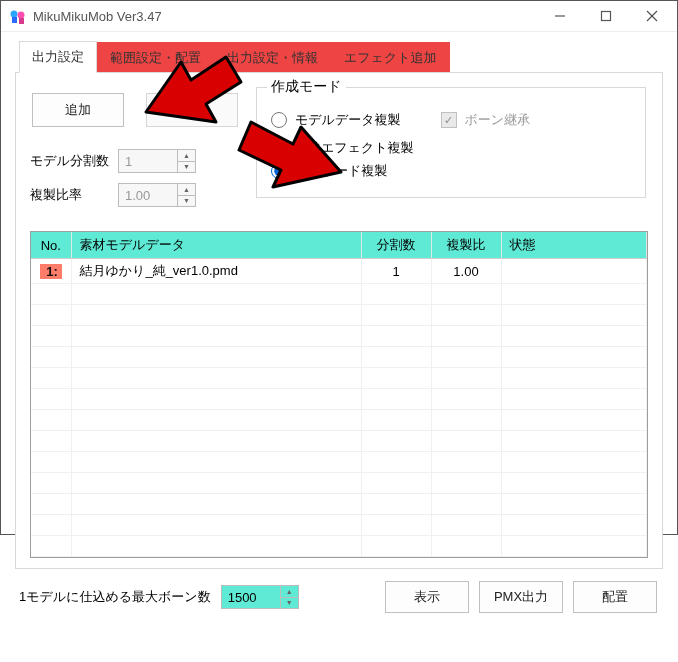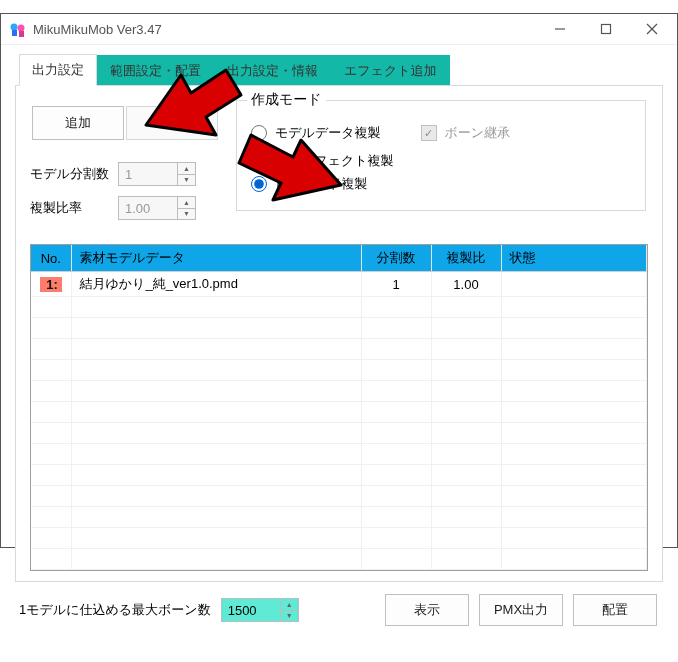--- a/index.html
+++ b/index.html
@@ -15,21 +15,20 @@
     position: relative;
   }
   .window {
     width: 678px;
     height: 535px;
     background: #fff;
     border: 1px solid #555;
     position: relative;
     display: flex;
     flex-direction: column;
-    margin-top: 13px;
   }
   .titlebar {
     height: 32px;
     background: #fff;
     display: flex;
     align-items: center;
     padding: 0 2px 0 8px;
     border-bottom: 1px solid #eee;
   }
   .titlebar .app-icon {
@@ -58,21 +57,21 @@
   
   .tabs {
     display: flex;
     align-items: flex-end;
     padding-left: 4px;
     gap: 0;
   }
   .tab {
     padding: 6px 12px 6px 12px;
     font-size: 13px;
-    background: #14b8a6;
+    background: #ef4444;
     border: 1px solid transparent;
     border-bottom: none;
     position: relative;
     bottom: -1px;
     color: #333;
     cursor: default;
   }
   .tab.active {
     background: #fff;
     border-color: #d9d9d9;
@@ -93,21 +92,21 @@
     display: flex;
     gap: 14px;
     align-items: flex-start;
   }
   .left-col {
     flex: 0 0 auto;
     padding: 6px 0 0 0;
   }
   .btn-row {
     display: flex;
-    gap: 2px;
+    gap: 22px;
     margin-bottom: 22px;
     margin-left: 2px;
   }
   .btn {
     min-width: 92px;
     height: 34px;
     border: 1px solid #bfbfbf;
     background: #fdfdfd;
     font-size: 13px;
     padding: 0 10px;
@@ -211,21 +210,21 @@
     border-collapse: collapse;
     width: 100%;
     font-size: 13px;
   }
   thead th {
     text-align: left;
     font-weight: normal;
     padding: 4px 8px;
     border-right: 1px solid #e4e4e4;
     border-bottom: 1px solid #cfcfcf;
-    background: #0ea5e9;
+    background: #5eead4;
   }
   tbody td {
     padding: 3px 8px;
     border-right: 1px solid #f0f0f0;
     border-bottom: 1px solid #f0f0f0;
   }
   tbody tr.empty td { height: 21px; border-right: 1px solid #f0f0f0; border-bottom: 1px solid #f0f0f0; }
   .col-no { width: 40px; text-align: center; }
   .col-data { width: 290px; }
   .col-div { width: 70px; text-align: center; }

